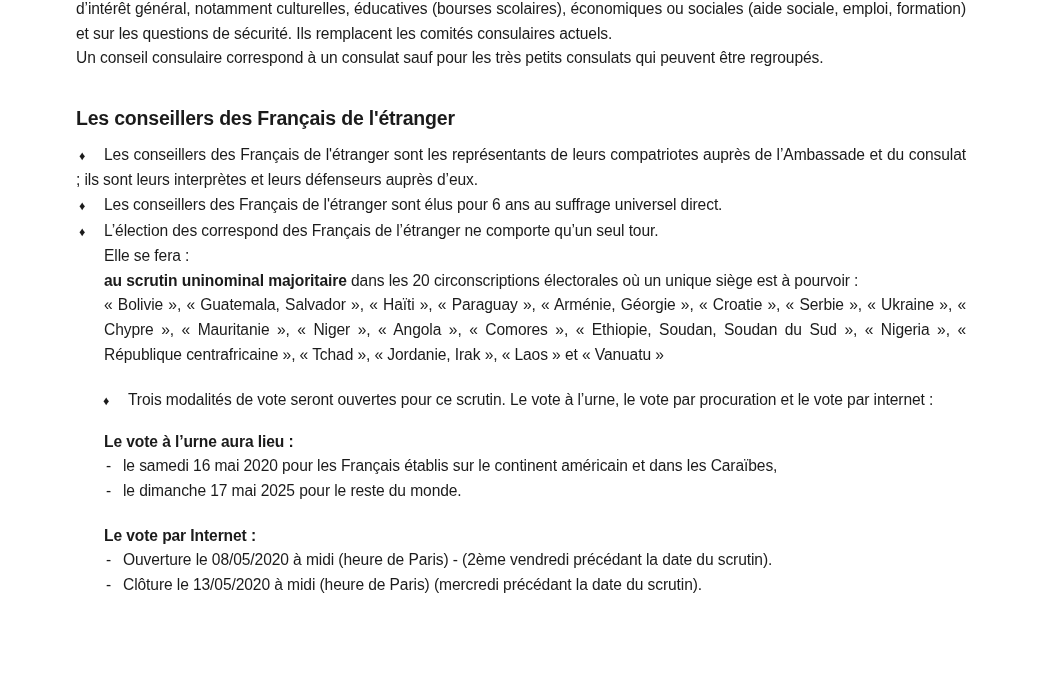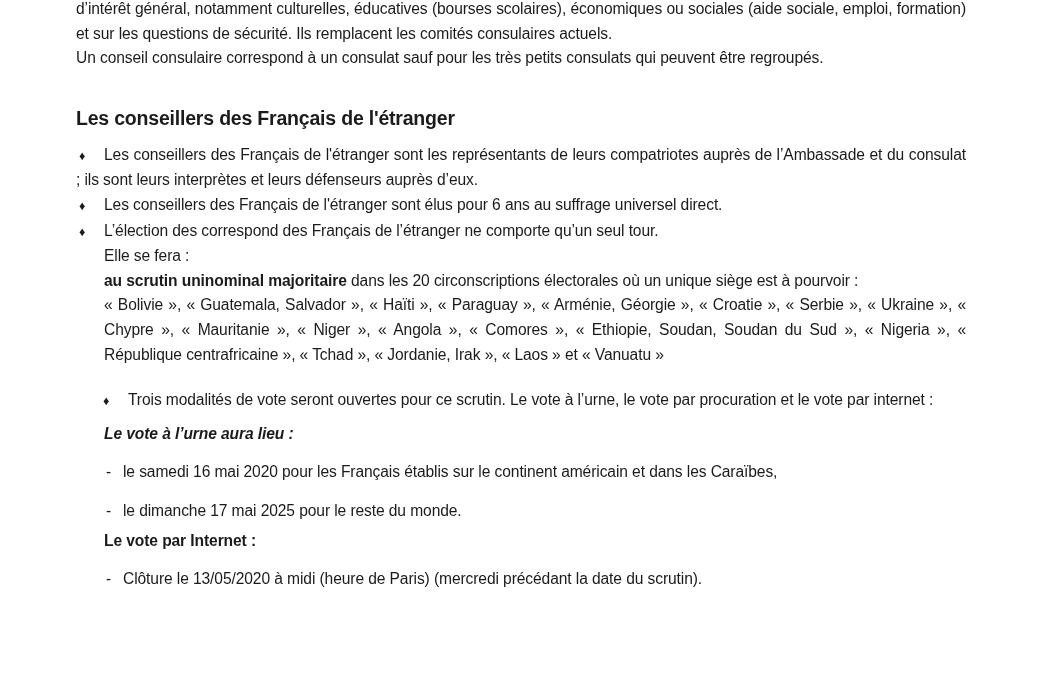--- a/index.html
+++ b/index.html
@@ -44,44 +44,44 @@
     display: inline-block;
     width: 28px;
     padding-left: 3px;
     box-sizing: border-box;
     text-indent: 0;
     font-size: 12.5px;
   }
   .dash {
     padding-left: 47px;
     text-indent: -17px;
-    margin-top: 14px;
   }
   .dmark {
     display: inline-block;
     width: 17px;
     text-indent: 0;
   }
   .bold { font-weight: 700; }
   .gap-large  { margin-top: 21px; }
-  .gap-medium { margin-top: 5px; }
-  .gap-small  { margin-top: 8px; font-style: italic; }
+  .gap-medium { margin-top: 20px; }
+  .gap-small  { margin-top: 16px; }
 </style>
 </head>
 <body style="background: rgb(255, 255, 255);">
 
 <div class="page" id="doc" style="color: rgb(27, 27, 27);">
     <div class="para"><span class="run">d’intérêt général, notamment culturelles, éducatives (bourses scolaires), économiques ou sociales (aide sociale, emploi, formation) et sur les questions de sécurité. Ils remplacent les comités consulaires actuels.</span></div>
     <div class="para"><span class="run">Un conseil consulaire correspond à un consulat sauf pour les très petits consulats qui peuvent être regroupés.</span></div>
     <h2 class="heading">Les conseillers des Français de l'étranger</h2>
     <div class="bullet"><span class="bmark">♦</span><span class="run">Les conseillers des Français de l'étranger sont les représentants de leurs compatriotes auprès de l’Ambassade et du consulat ; ils sont leurs interprètes et leurs défenseurs auprès d’eux.</span></div>
     <div class="bullet"><span class="bmark">♦</span><span class="run">Les conseillers des Français de l'étranger sont élus pour 6 ans au suffrage universel direct.</span></div>
     <div class="bullet"><span class="bmark">♦</span><span class="run">L’élection des correspond des Français de l’étranger ne comporte qu’un seul tour.</span></div>
     <div class="ipara"><span class="run">Elle se fera :</span></div>
     <div class="ipara"><span class="run bold">au scrutin uninominal majoritaire</span><span class="run"> dans les 20 circonscriptions électorales où un unique siège est à pourvoir :</span></div>
     <div class="ipara"><span class="run">« Bolivie », « Guatemala, Salvador », « Haïti », « Paraguay », « Arménie, Géorgie », « Croatie », « Serbie », « Ukraine », « Chypre », « Mauritanie », « Niger », « Angola », « Comores », « Ethiopie, Soudan, Soudan du Sud », « Nigeria », « République centrafricaine », « Tchad », « Jordanie, Irak », « Laos » et « Vanuatu »</span></div>
     <div class="bullet hang gap-large"><span class="bmark">♦</span><span class="run">Trois modalités de vote seront ouvertes pour ce scrutin. Le vote à l’urne, le vote par procuration et le vote par internet :</span></div>
     <div class="ipara gap-small"><span class="run bold">Le vote à l’urne aura lieu :</span></div>
     <div class="dash"><span class="dmark">-</span><span class="run">le samedi 16 mai 2020 pour les Français établis sur le continent américain et dans les Caraïbes,</span></div>
     <div class="dash"><span class="dmark">-</span><span class="run">le dimanche 17 mai 2025 pour le reste du monde.</span></div>
     <div class="ipara gap-medium"><span class="run bold">Le vote par Internet :</span></div>
+    <div class="dash"><span class="dmark">-</span><span class="run">Ouverture le 08/05/2020 à midi (heure de Paris) - (2ème vendredi précédant la date du scrutin).</span></div>
     <div class="dash"><span class="dmark">-</span><span class="run">Clôture le 13/05/2020 à midi (heure de Paris) (mercredi précédant la date du scrutin).</span></div>
   </div>
 
 </body></html>

